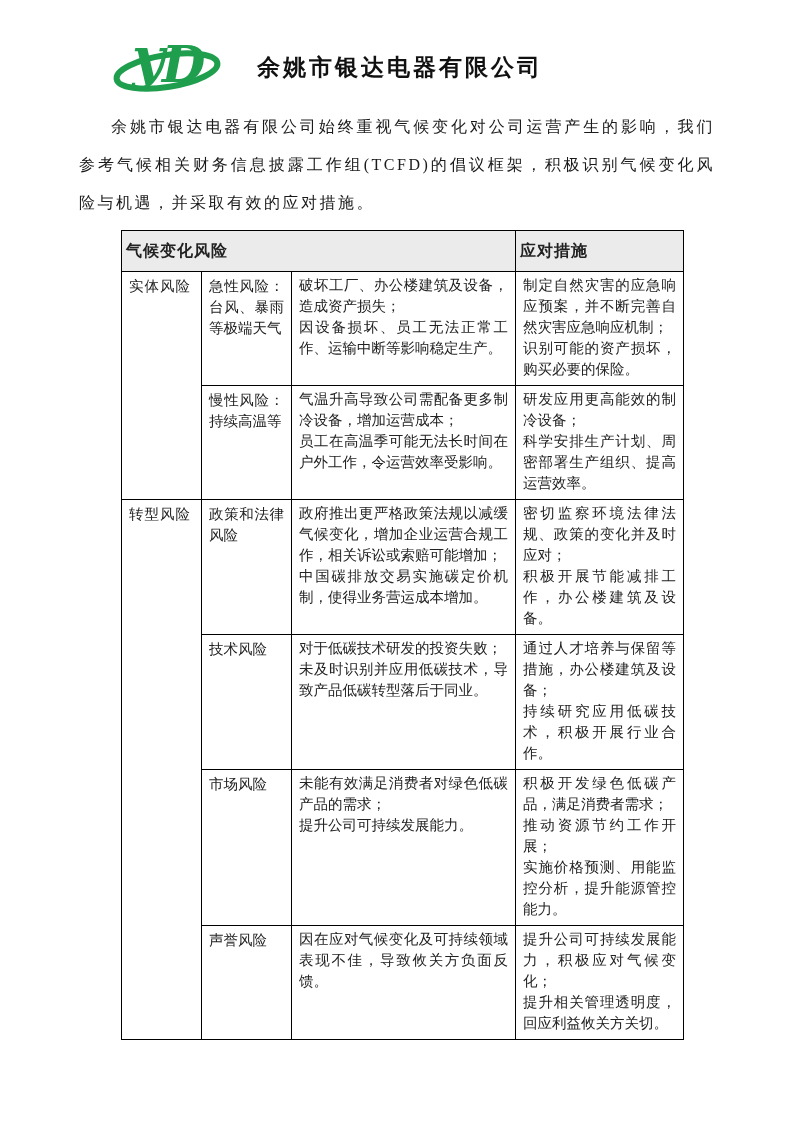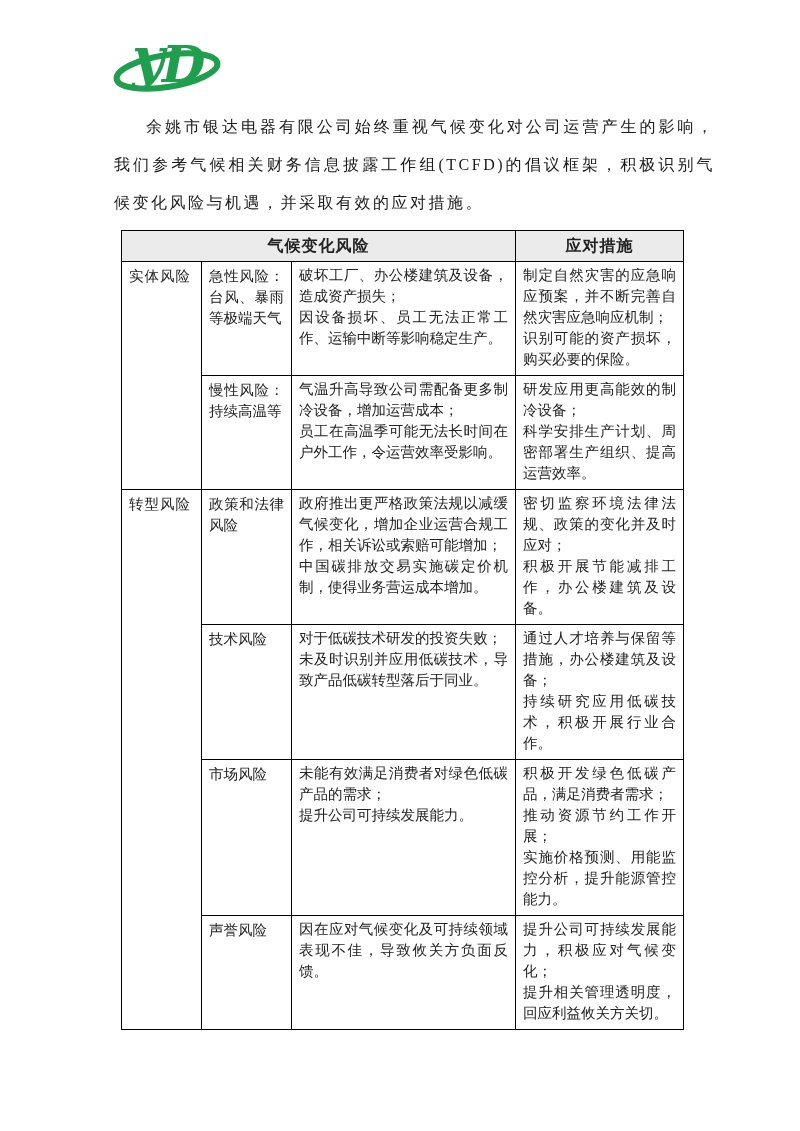--- a/index.html
+++ b/index.html
@@ -13,21 +13,21 @@
   }
   .header { position:relative; height:100px; }
   .logo { position:absolute; left:110px; top:30px; width:118px; height:66px; }
   .company-name {
     position:absolute; left:0; right:0; top:52px;
     text-align:center;
     font-size:23px; font-weight:bold; letter-spacing:3px;
     color:#111;
   }
   .intro {
-    margin:8px 85px 0 114px;
+    margin:8px 85px 0 79px;
     font-size:16px; line-height:38px;
     letter-spacing:2.5px;
     text-align:justify;
     text-indent:2em;
     color:#1a1a1a;
   }
   table.risk {
     border-collapse:collapse;
     table-layout:fixed;
     margin:8px 0 0 121px;
@@ -38,24 +38,23 @@
   table.risk td {
     border:1px solid #000;
     vertical-align:top;
     padding:4px 7px;
     line-height:21px;
     text-align:justify;
   }
   tr.head td {
     background:#ebebeb;
     font-weight:bold;
-    text-align:center;
     vertical-align:middle;
     font-size:16px;
-    height:31px;
+    height:41px;
     line-height:18px;
     padding:4px;
     letter-spacing:1px;
   }
   td.cat {
     vertical-align:middle;
     text-align:left;
     padding-left:7px;
     letter-spacing:1px;
     margin-left:26px;
@@ -66,20 +65,21 @@
 </style>
 </head>
 <body>
 
 <div class="header">
   <svg class="logo" viewBox="0 0 118 66" aria-hidden="true">
     <ellipse cx="57" cy="41" rx="51" ry="16" fill="none" stroke-width="6" transform="rotate(-9 57 41)" stroke="#1f9e4e"></ellipse>
     <text x="22" y="48" font-family="DejaVu Serif, serif" font-style="italic" font-weight="bold" font-size="56" fill="#1f9e4e">y</text>
     <text x="52" y="52" font-family="DejaVu Serif, serif" font-style="italic" font-weight="bold" font-size="50" fill="#1f9e4e">D</text>
   </svg>
+  <div class="company-name">余姚市银达电器有限公司</div>
 </div>
 
 <p class="intro">余姚市银达电器有限公司始终重视气候变化对公司运营产生的影响，我们参考气候相关财务信息披露工作组(TCFD)的倡议框架，积极识别气候变化风险与机遇，并采取有效的应对措施。</p>
 
 <table class="risk">
   <colgroup>
     <col style="width:80px">
       <col style="width:90px">
       <col style="width:224px">
       <col style="width:168px">

